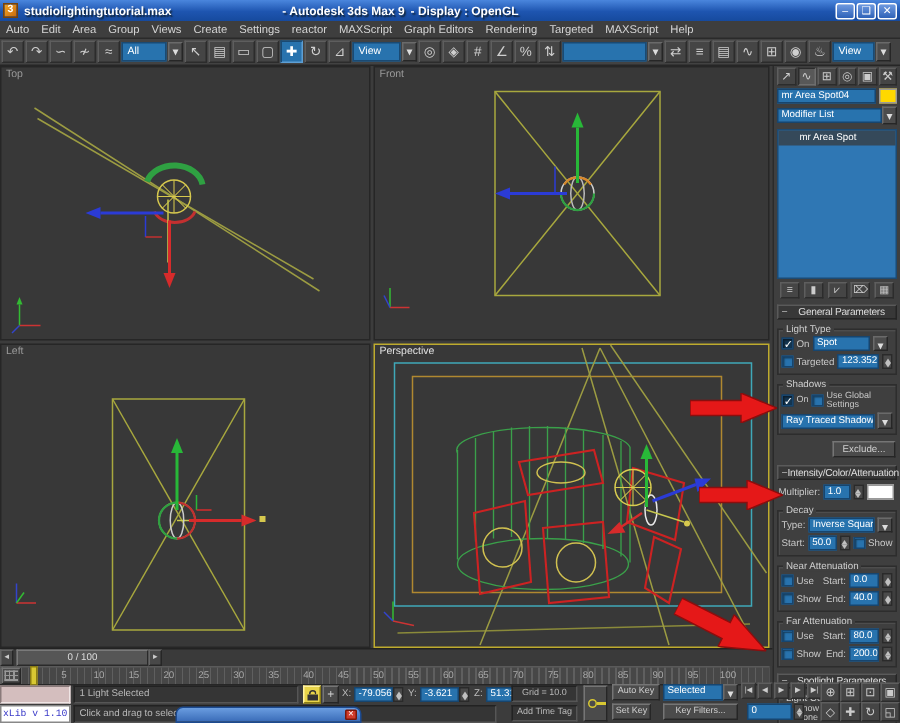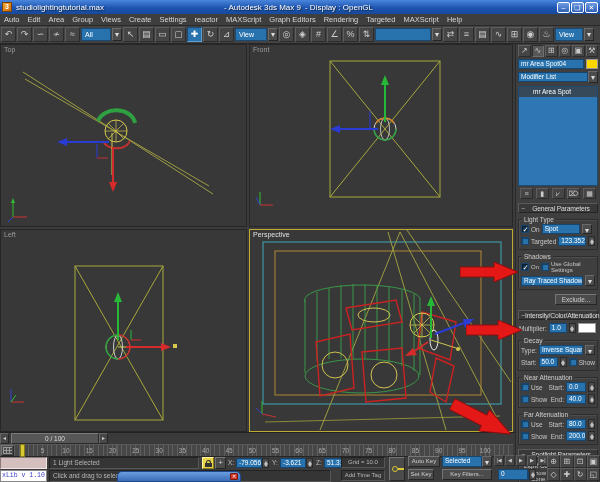--- a/index.html
+++ b/index.html
@@ -4,21 +4,21 @@
 <style>
 *{margin:0;padding:0;box-sizing:border-box}
 html,body{width:600px;height:482px}
 body{position:relative;background:#3c3c3c;font-family:"Liberation Sans",sans-serif;font-size:8px;color:#c8c8c8;overflow:hidden}
 .abs{position:absolute}
 .f{display:flex;align-items:center}
 
 
 #titlebar{left:0;top:0;width:600px;height:14px;background:linear-gradient(180deg,#4a86dd 0%,#1e55b0 55%,#164a9e 100%);display:flex;align-items:center;color:#fff;padding:0 2px;gap:4px}
 #app-icon{width:10px;height:10px;background:linear-gradient(135deg,#f5a623,#c86a10);border:1px solid #7a4206;color:#fff;font-size:7px;line-height:8px;text-align:center;font-weight:bold}
-#titlebar .t{font-size:8px;font-weight:normal;text-shadow:1px 1px 1px #123}
+#titlebar .t{font-size:8px;font-weight:bold;text-shadow:1px 1px 1px #123}
 .winbtns{margin-left:auto;display:flex;gap:1px}
 .winbtn{width:13px;height:11px;background:linear-gradient(#6f9ae0,#2e62b8);border:1px solid #fff;border-radius:2px;color:#fff;font-size:7px;line-height:9px;text-align:center}
 
 
 #menubar{left:0;top:14px;width:600px;height:12px;background:#3e3e3e;border-bottom:1px solid #2a2a2a;display:flex;align-items:center}
 #menubar span{padding:0 4px;font-size:7.5px;color:#d6d6d6}
 
 
 #toolbar{left:0;top:26px;width:600px;height:18px;background:#424242;border-bottom:1px solid #262626;display:flex;align-items:center;gap:1px;padding:0 1px}
 .tbi{width:15px;height:15px;background:#454545;border:1px solid;border-color:#5e5e5e #2c2c2c #2c2c2c #5e5e5e;color:#cfcfcf;font-size:9px;line-height:13px;text-align:center;flex:0 0 auto}
@@ -107,21 +107,21 @@
 #popup{left:117px;top:471px;width:124px;height:11px;background:linear-gradient(180deg,#6a9de0,#3a6cb8);border:1px solid #1c4a90;border-radius:5px 5px 0 0;position:absolute;display:flex;align-items:center;justify-content:flex-end;padding:0 2px}
 #popup .x{width:8px;height:7px;background:#d03a2a;border:1px solid #7a1608;color:#fff;font-size:5px;line-height:5px;text-align:center;border-radius:1px}
 .redarrow{position:absolute;z-index:9}
 </style>
 </head>
 <body>
 
 <div id="titlebar" class="abs">
   <span id="app-icon">3</span>
   <span class="t">studiolightingtutorial.max</span>
-  <span class="t" style="margin-left:116px">- Autodesk 3ds Max 9</span>
+  <span class="t" style="margin-left:70px">- Autodesk 3ds Max 9</span>
   <span class="t">- Display : OpenGL</span>
   <span class="winbtns">
       <span class="winbtn">–</span>
       <span class="winbtn">❑</span>
       <span class="winbtn">✕</span>
     </span>
 </div>
 
 <div id="menubar" class="abs">
     <span>Auto</span>

